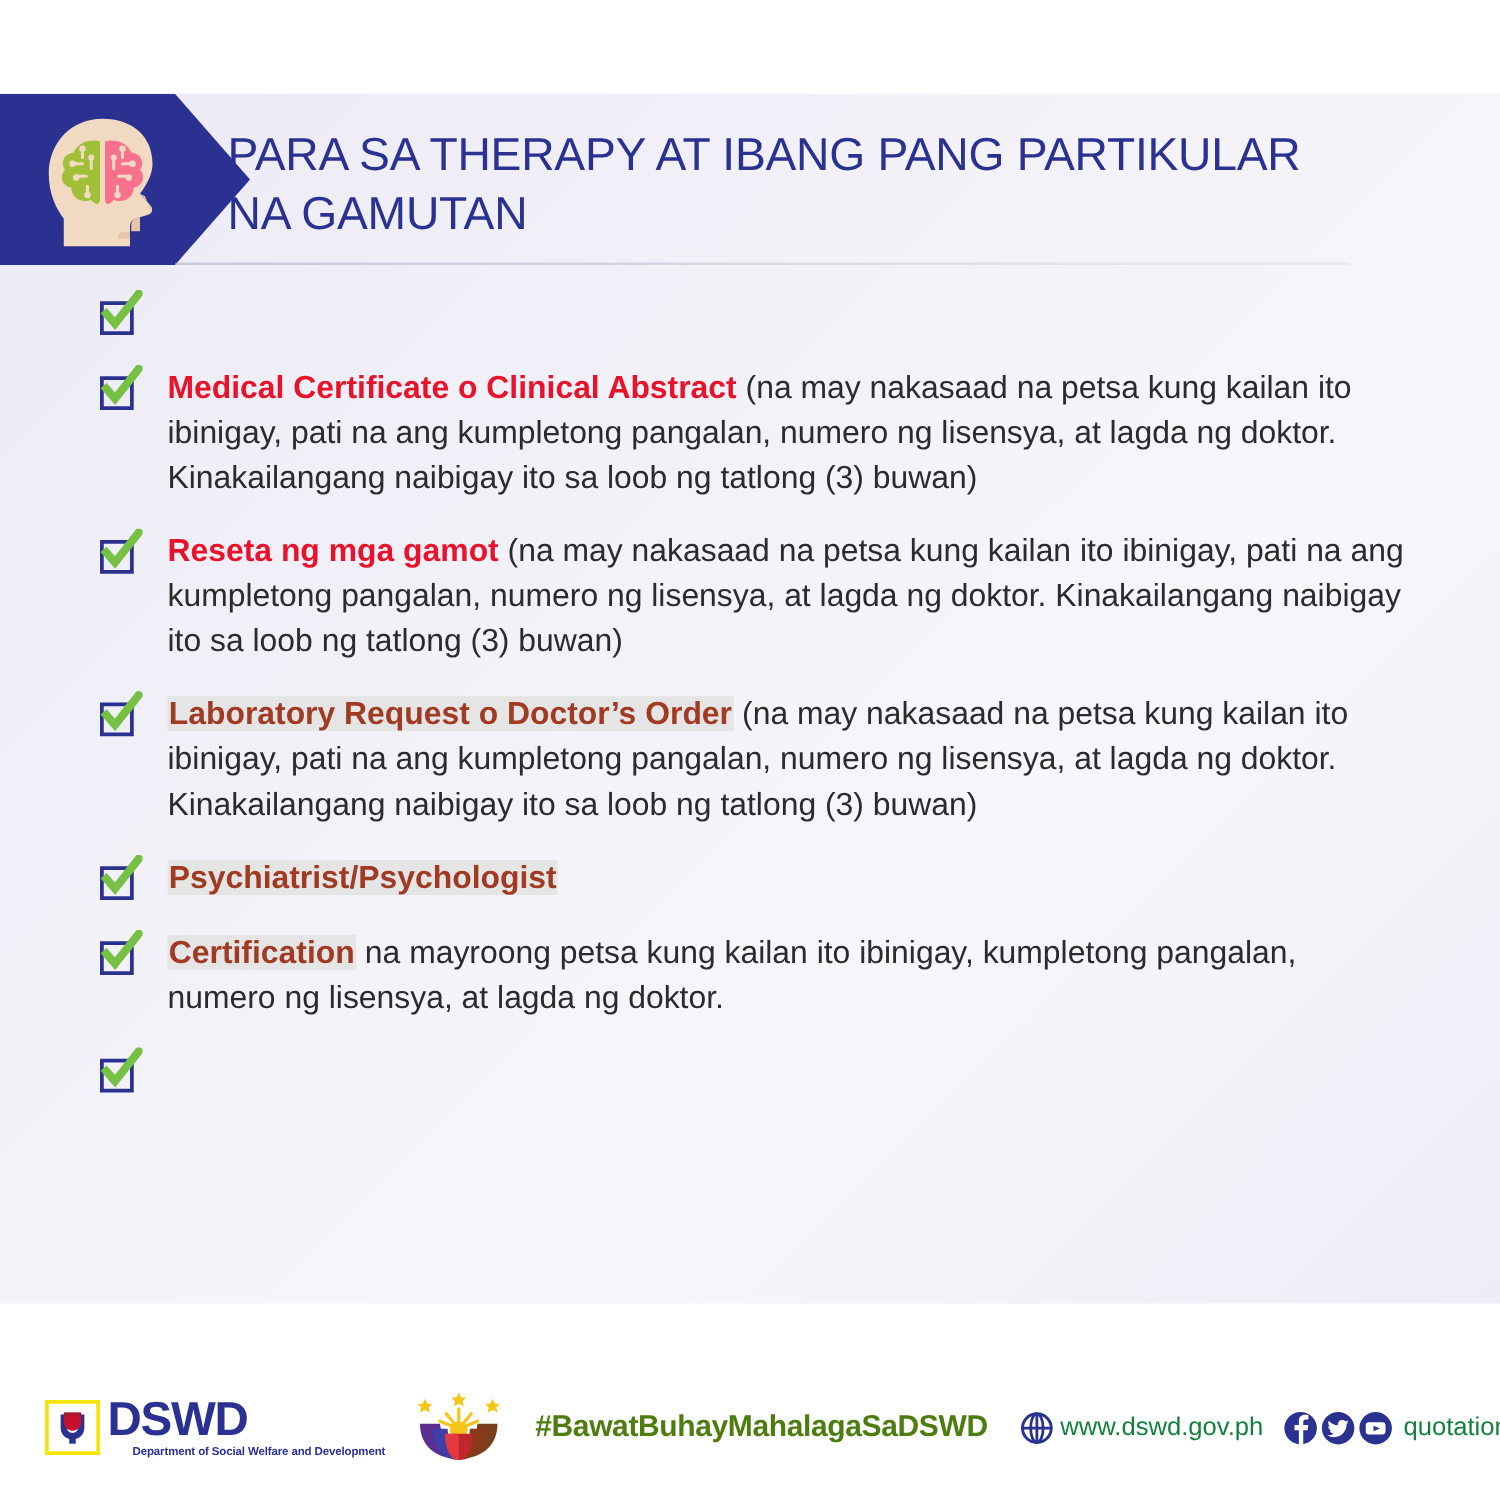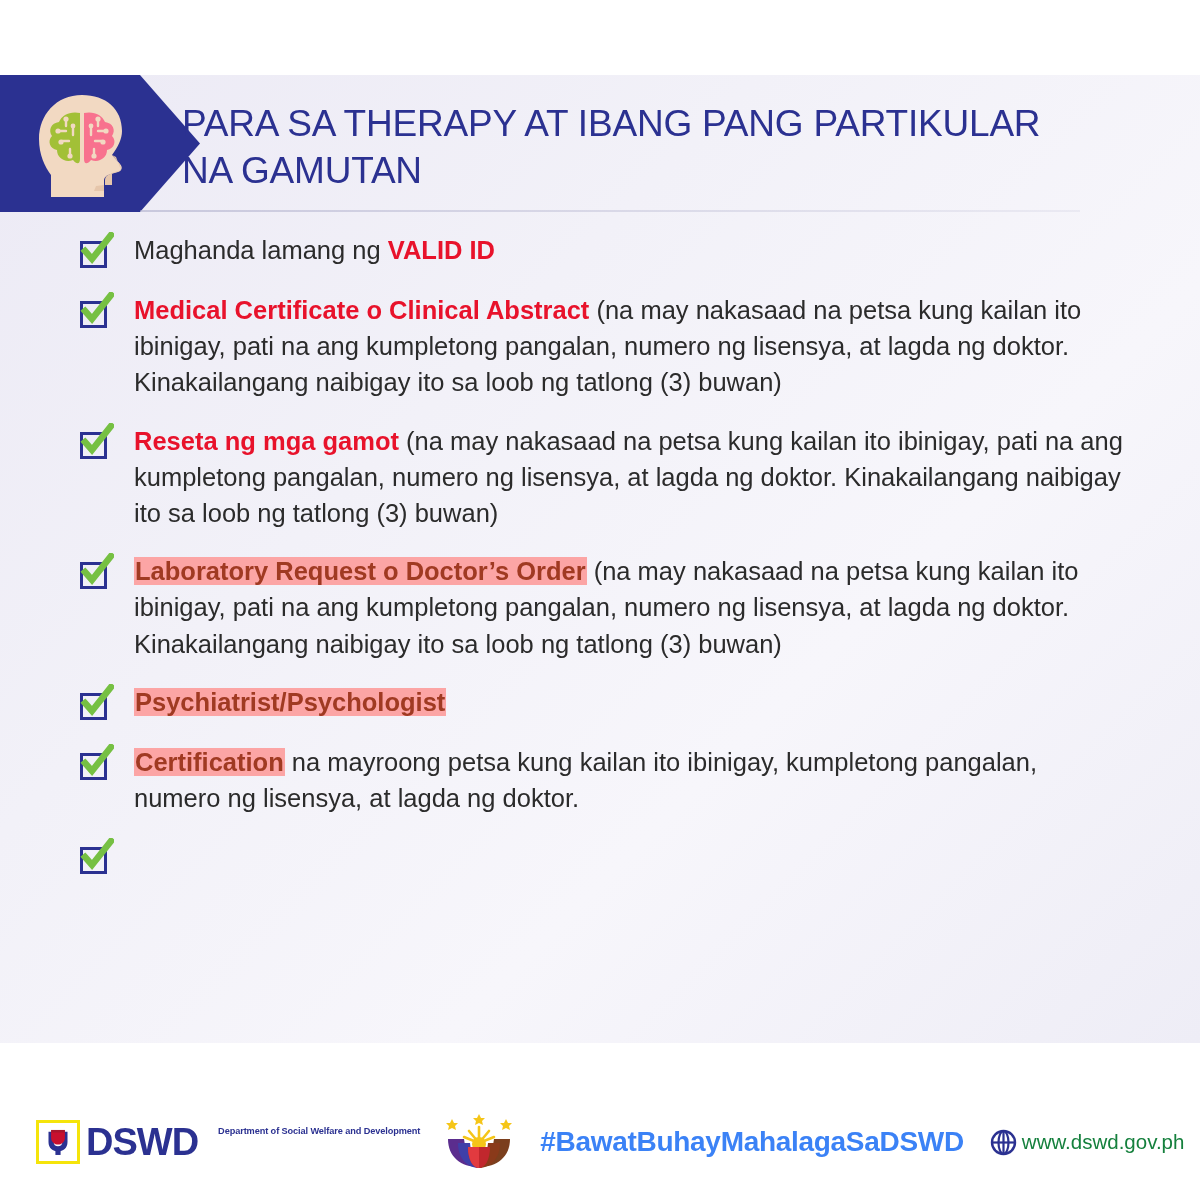--- a/index.html
+++ b/index.html
@@ -134,21 +134,21 @@
     color: #2b2b2b;
     font-weight: normal;
   }
   .item-text .red {
     color: #e8122b;
     font-weight: bold;
   }
   .item-text .hl {
     color: #a03a22;
     font-weight: bold;
-    background: #fca5a5;
+    background: #e5e5e5;
     padding: 0 1px;
   }
 
   
   .footer {
     position: absolute;
     left: 0;
     top: 1043px;
     width: 1200px;
     height: 157px;
@@ -174,21 +174,21 @@
     width: 44px;
     height: 44px;
     border: 3px solid #f5e40a;
     box-sizing: border-box;
     position: relative;
     background: #ffffff;
     margin-right: 6px;
   }
   .dswd-wordmark {
     display: flex;
-    flex-direction: row;
+    flex-direction: column;
     align-items: flex-start;
   }
   .dswd-word {
     font-size: 38px;
     font-weight: bold;
     color: #2b3191;
     line-height: 0.95;
     letter-spacing: -1px;
   }
   .dswd-sub {
@@ -204,23 +204,23 @@
     flex: 0 0 auto;
     margin-left: 22px;
     width: 74px;
     height: 58px;
     position: relative;
   }
 
   .hashtag {
     flex: 0 0 auto;
     margin-left: 24px;
-    font-size: 28px;
+    font-size: 24px;
     font-weight: bold;
-    color: #3b82f6;
+    color: #4d7c0f;
     letter-spacing: -0.3px;
   }
 
   .social-group {
     flex: 0 0 auto;
     display: flex;
     align-items: center;
     margin-left: 26px;
   }
   .social-icon {
@@ -305,21 +305,20 @@
 
   <div class="checklist">
 
     <div class="check-item">
       <div class="checkbox">
         <div class="box"></div>
         <svg class="tick" viewBox="0 0 36 36">
             <path d="M7 19 L14 27 L33 3" stroke="#76c043" stroke-width="6.5" fill="none" stroke-linecap="square" stroke-linejoin="miter"></path>
           </svg>
       </div>
-      <div class="item-text"><span>Maghanda lamang ng </span><span class="red">VALID ID</span><span></span></div>
     </div>
 
     <div class="check-item">
       <div class="checkbox">
         <div class="box"></div>
         <svg class="tick" viewBox="0 0 36 36">
             <path d="M7 19 L14 27 L33 3" stroke="#76c043" stroke-width="6.5" fill="none" stroke-linecap="square" stroke-linejoin="miter"></path>
           </svg>
       </div>
       <div class="item-text"><span class="red">Medical Certificate o Clinical Abstract</span><span> (na may nakasaad na petsa kung kailan ito ibinigay, pati na ang kumpletong pangalan, numero ng lisensya, at lagda ng doktor. Kinakailangang naibigay ito sa loob ng tatlong (3) buwan)</span></div>

